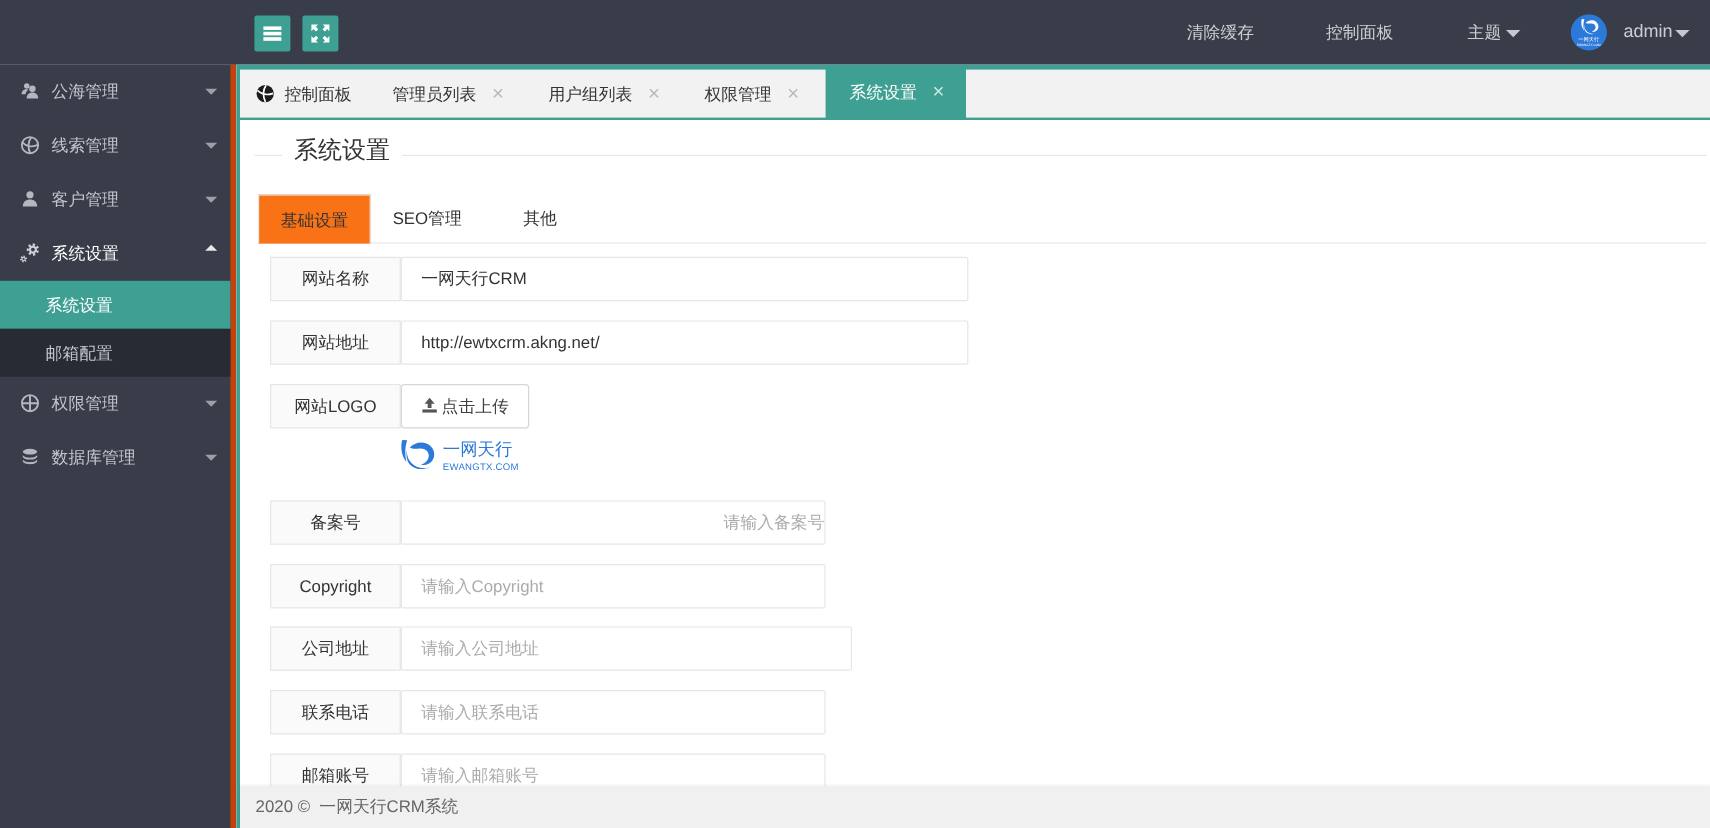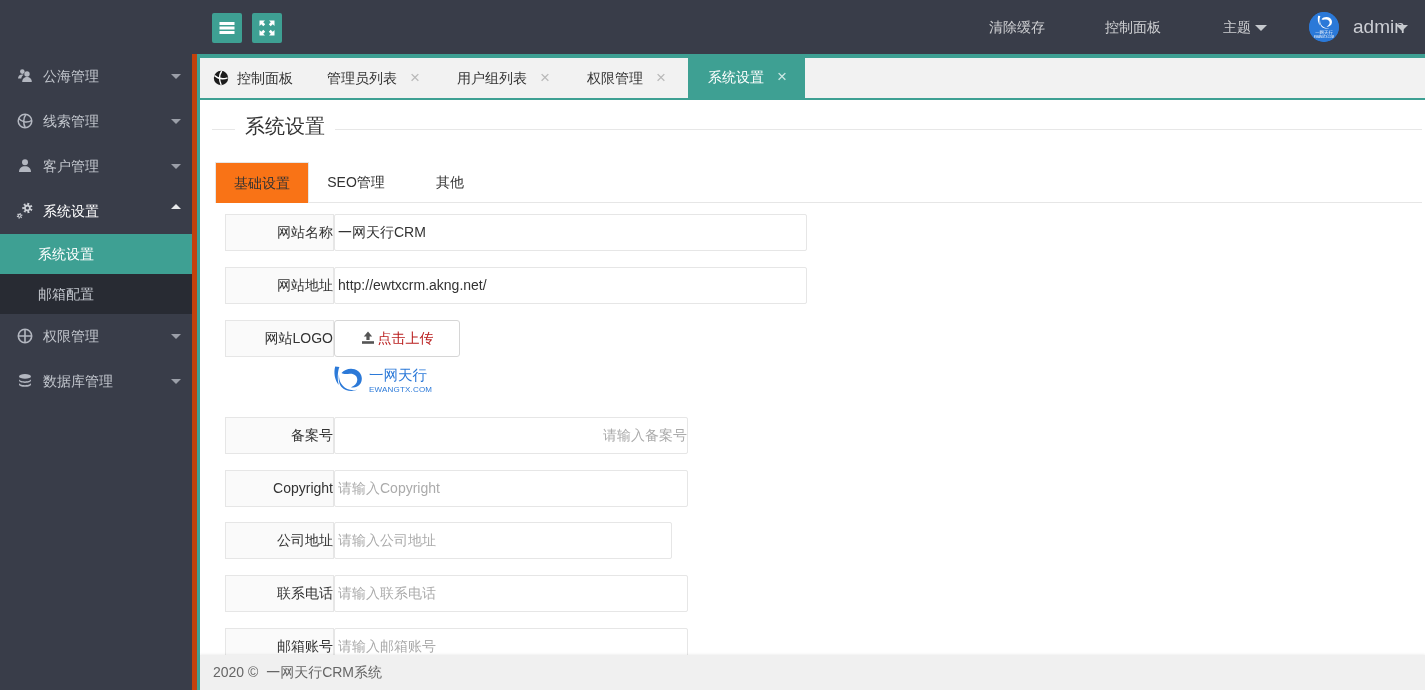--- a/index.html
+++ b/index.html
@@ -35,24 +35,24 @@
 .tab.active{background:var(--teal);color:#fff;top:-4px;height:46px;line-height:46px;}
 .tab.active .x{color:#cde8e4;}
 
 .content{position:absolute;left:0;top:46px;width:1225px;height:590px;overflow:hidden;}
 .fieldline{position:absolute;left:12px;top:29px;width:1210px;border-top:1px solid #e7e7e7;}
 .legend{position:absolute;left:35px;top:12px;height:28px;line-height:28px;padding:0 10px;background:#fff;font-size:20px;color:#333;}
 .ttl{position:absolute;left:15px;top:62px;width:1207px;height:41px;border-bottom:1px solid #e6e6e6;}
 .ttl .ti{position:absolute;top:0;width:94px;height:40px;line-height:40px;text-align:center;font-size:14px;color:#333;}
 .ttl .ti.on{height:41px;background:#f97316;border:1px solid #e6e6e6;border-bottom:none;}
 .frow{position:absolute;height:37px;}
-.flabel{position:absolute;left:0;top:0;width:109px;height:37px;background:#fafafa;border:1px solid #e6e6e6;text-align:right;line-height:35px;font-size:14px;color:#333;}
-.finput{position:absolute;left:109px;top:0;height:37px;border:1px solid #e6e6e6;background:#fff;border-radius:2px;line-height:35px;font-size:14px;color:#333;padding-left:3px;}
+.flabel{position:absolute;left:0;top:0;width:109px;height:37px;background:#fafafa;border:1px solid #e6e6e6;text-align:center;line-height:35px;font-size:14px;color:#333;}
+.finput{position:absolute;left:109px;top:0;height:37px;border:1px solid #e6e6e6;background:#fff;border-radius:2px;line-height:35px;font-size:14px;color:#333;padding-left:16px;}
 .finput.ph{color:#ababab;}
-.upbtn{position:absolute;left:109px;top:0;width:126px;height:37px;border:1px solid #d6d6d6;border-radius:3px;background:#fff;line-height:35px;font-size:14px;color:#b91c1c;text-align:center;}
+.upbtn{position:absolute;left:109px;top:0;width:107px;height:37px;border:1px solid #d6d6d6;border-radius:3px;background:#fff;line-height:35px;font-size:14px;color:#404040;text-align:center;}
 .footer{position:absolute;left:0;bottom:0;width:1225px;height:35px;background:#f0f0f0;line-height:35px;font-size:14px;color:#666;z-index:5;box-shadow:0 -1px 2px rgba(0,0,0,.06);padding-left:13px;}
 </style></head>
 <body>
 <div class="header">
   <div class="hbtn" style="left:212px;">
     <svg width="16" height="16" viewBox="0 0 16 16">
         <g fill="#fff">
           <rect x="0.5" y="2" width="15" height="3"></rect>
           <rect x="0.5" y="6.5" width="15" height="3"></rect>
           <rect x="0.5" y="11" width="15" height="3"></rect>
@@ -78,21 +78,21 @@
         <circle cx="15" cy="15" r="15" fill="#2b79d8"></circle>
     <g fill="#fff" transform="translate(7.5,3.5) scale(0.52)">
     <path d="M3.2 0.6 C1.6 6.2 2.4 14 6.8 19 C5.2 13.2 5.5 5.4 7.4 0.9 Z"></path>
     <path d="M9.5 7 C13 2.5 21 1 26 5 C30 8 31 13.5 28.5 17.5 C26.5 20.5 22.5 22 19 21.2 C22.5 20 25 17.5 25.3 14 C25.6 10 22 7.5 18 7.7 C14.5 7.9 12 8.5 9.5 7 Z"></path>
     <path d="M7 8.5 C6.5 15.5 10.5 22 18 23.8 C21.5 24.5 25 24.1 27 23.1 C21.5 26 13.5 25.5 9.5 21 C6.8 17.9 6.3 12.5 7 8.5 Z"></path>
     </g>
     <text x="15" y="21.8" font-size="4.4" fill="#fff" text-anchor="middle" font-family="Liberation Sans">一网天行</text>
     <text x="15" y="26" font-size="2.6" fill="#fff" text-anchor="middle" font-family="Liberation Sans">EWANGTX.COM</text>
       </svg>
   </div>
-  <div class="hlink" style="left:1353px;font-size:19px;color:#ccced4;">admin</div>
+  <div class="hlink" style="left:1353px;font-size:15px;color:#ccced4;">admin</div>
   <div class="caret" style="left:1396px;top:25px;"></div>
 </div>
 
 <div class="side">
   <div class="mitem">
       <svg width="16" height="16" viewBox="0 0 16 16">
         <g fill="#b3b7c0">
           <circle cx="5.3" cy="3.6" r="2.3"></circle>
           <path d="M1 10.6 C1 7.9 2.8 6.4 5 6.4 C5.6 6.4 6.2 6.5 6.7 6.8 C5.2 7.8 4.4 9.2 4.3 10.6 Z"></path>
           <circle cx="10" cy="6" r="2.7"></circle>
@@ -213,21 +213,21 @@
     <div class="frow" style="left:25px;top:317px;">
       <div class="flabel">备案号</div>
       <div class="finput ph" style="width:354px;text-align:right;">请输入备案号</div>
     </div>
     <div class="frow" style="left:25px;top:370px;">
       <div class="flabel">Copyright</div>
       <div class="finput ph" style="width:354px;">请输入Copyright</div>
     </div>
     <div class="frow" style="left:25px;top:422px;">
       <div class="flabel">公司地址</div>
-      <div class="finput ph" style="width:338px;">请输入公司地址</div>
+      <div class="finput ph" style="width:376px;">请输入公司地址</div>
     </div>
     <div class="frow" style="left:25px;top:475px;">
       <div class="flabel">联系电话</div>
       <div class="finput ph" style="width:354px;">请输入联系电话</div>
     </div>
     <div class="frow" style="left:25px;top:528px;">
       <div class="flabel">邮箱账号</div>
       <div class="finput ph" style="width:354px;">请输入邮箱账号</div>
     </div>
   </div>

